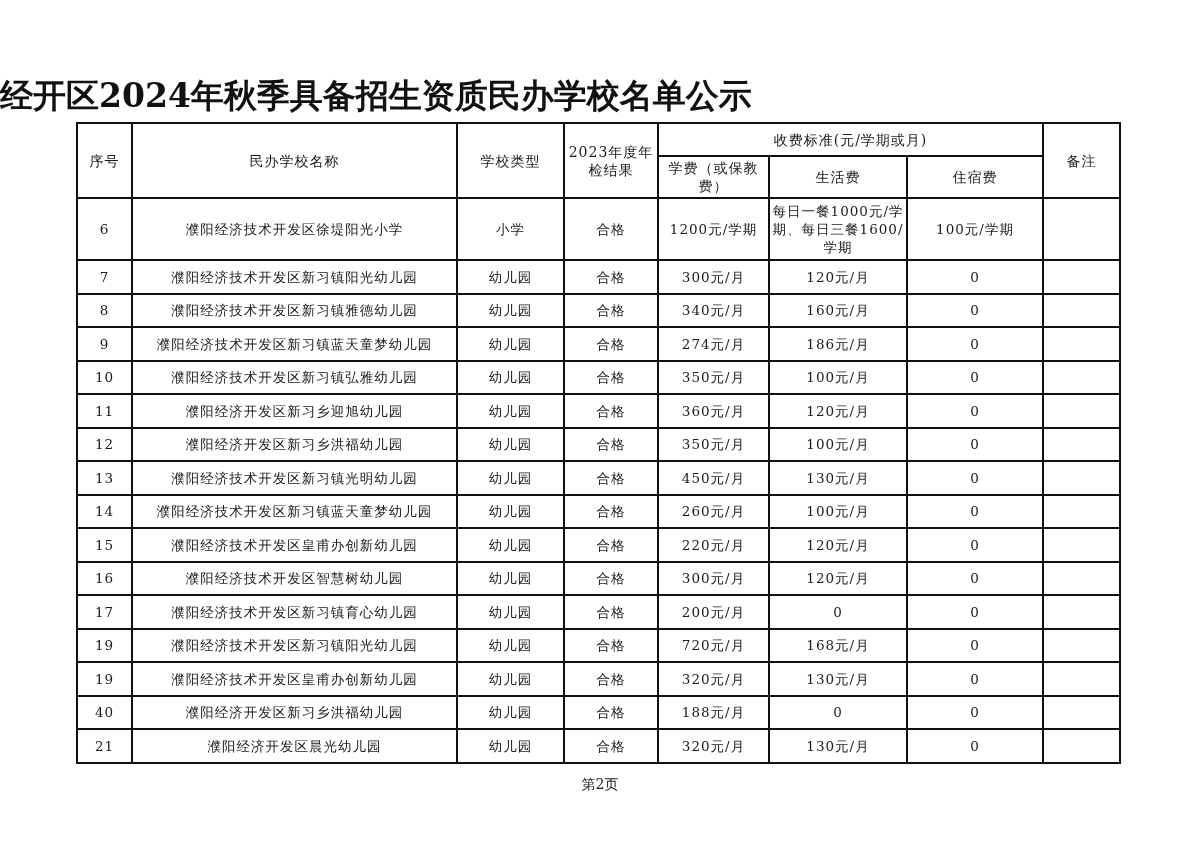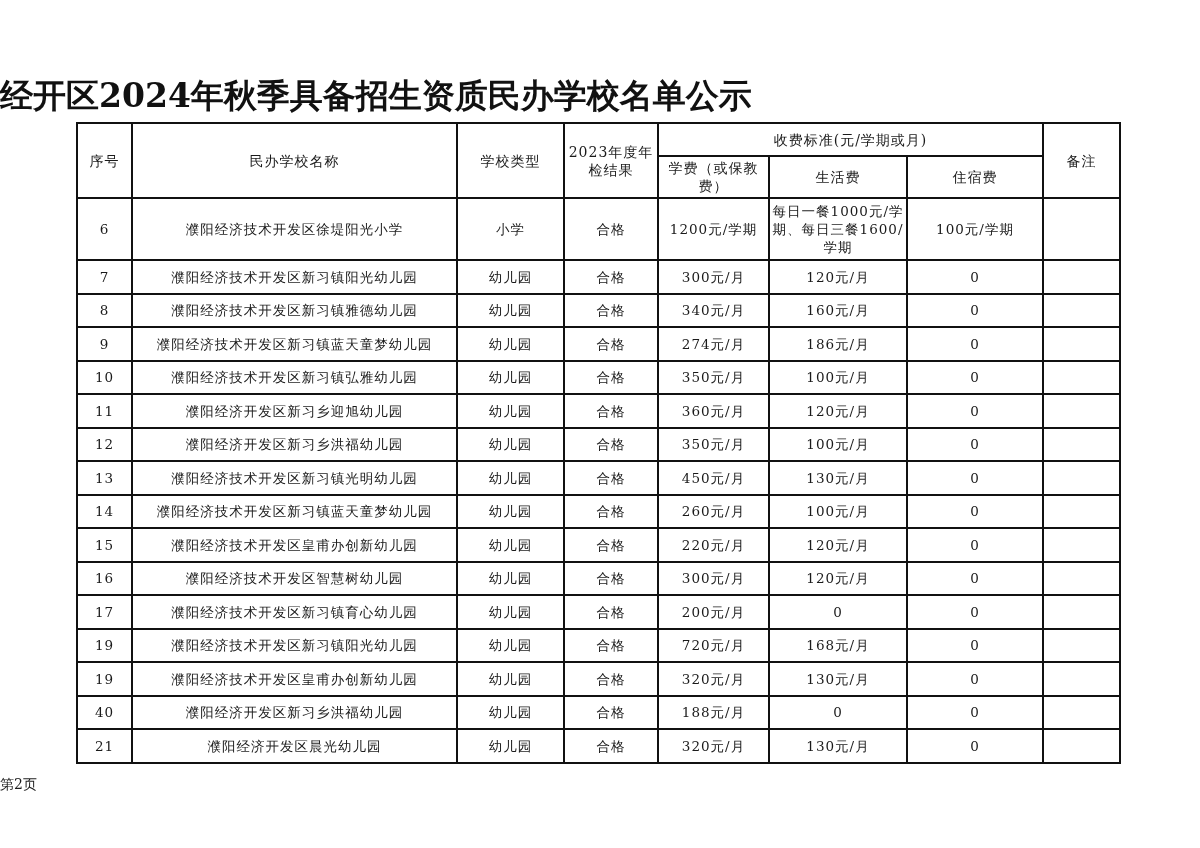--- a/index.html
+++ b/index.html
@@ -27,21 +27,21 @@
   }
   table.roster th { font-size: 14px; }
   .hdr-top th { height: 31px; }
   .hdr-sub th { height: 40px; }
   tr.first-row td { height: 60px; text-align: center; }
   tr.data-row td { height: 31.5px; }
   td.name { text-align: left; padding-left: 3px; }
   td.meal { font-size: 13px; line-height: 18px; }
   .footer {
     position: absolute; left: 0; top: 776px; width: 1200px;
-    text-align: left; font-size: 14px;
+    text-align: center; font-size: 14px;
   }
 </style>
 </head>
 <body>
 
 <div class="title">经开区2024年秋季具备招生资质民办学校名单公示</div>
 
 <table class="roster">
   <colgroup>
     <col style="width:55px">

